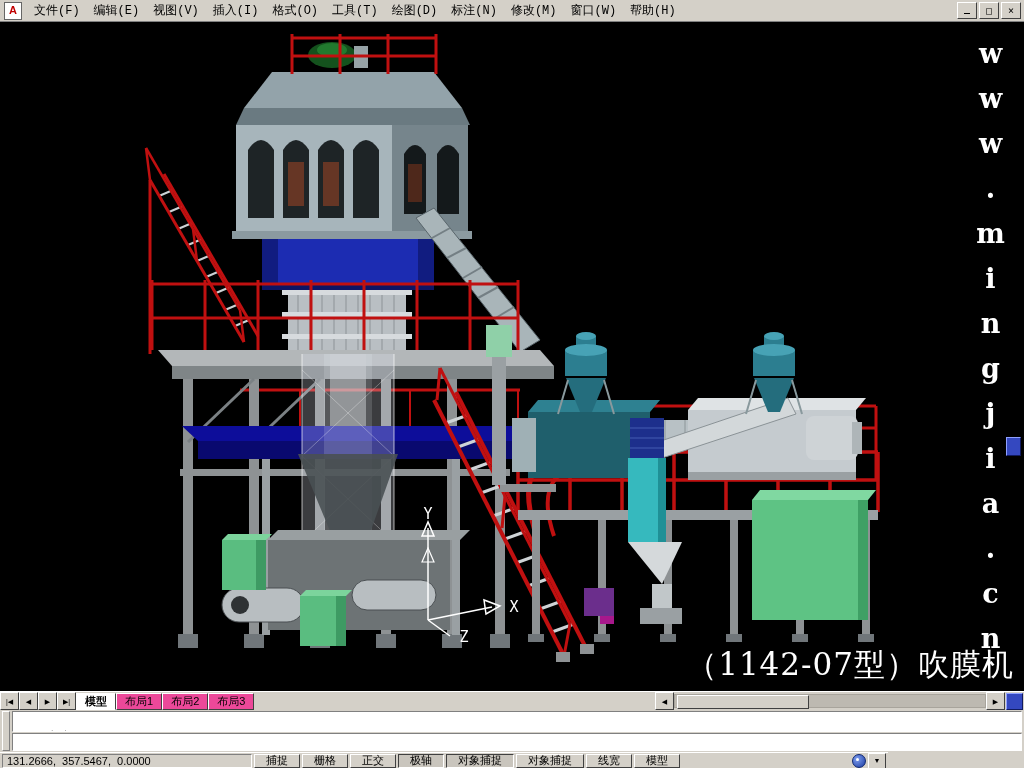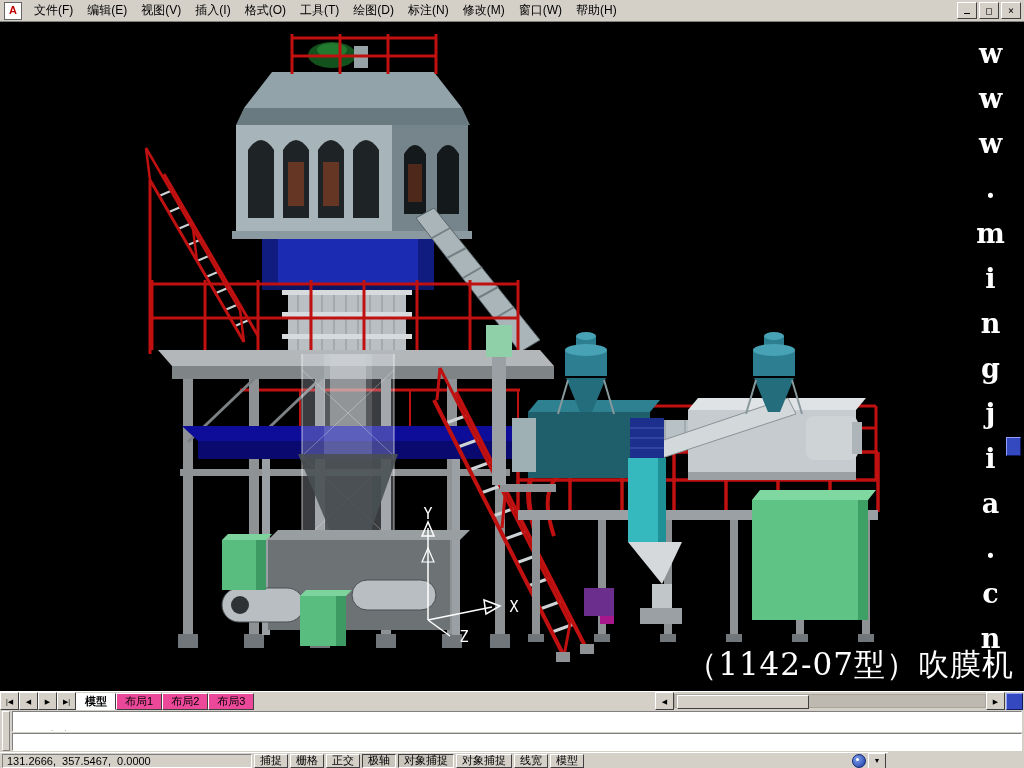--- a/index.html
+++ b/index.html
@@ -8,21 +8,21 @@
 
   
   .raised{border:1px solid;border-color:#fff #404040 #404040 #fff;background:#d4d0c8;}
 
   
   #menubar{position:absolute;top:0;left:0;width:1024px;height:22px;display:flex;align-items:center;
            background:#d4d0c8;border-bottom:1px solid #808080;box-sizing:border-box;}
   .app-icon{width:16px;height:16px;margin:0 5px 0 4px;background:#fff;border:1px solid #666;
             display:flex;align-items:center;justify-content:center;
             color:#c00000;font-weight:bold;font-size:11px;line-height:1;}
-  .menu-item{padding:3px 7px;white-space:nowrap;cursor:default;}
+  .menu-item{padding:3px 7px;white-space:nowrap;cursor:default;font-family:Liberation Mono, monospace;}
   #win-controls{margin-left:auto;display:flex;gap:2px;padding-right:3px;}
   .wbtn{width:18px;height:15px;display:flex;align-items:center;justify-content:center;
         font-family:"DejaVu Sans Mono",monospace;font-size:10px;line-height:1;cursor:default;}
   .wbtn.min span{position:relative;top:-3px;font-weight:bold;}
 
   
   #drawing-area{position:absolute;top:22px;left:0;width:1024px;height:670px;background:#000;
                 border-bottom:1px solid #fff;box-sizing:border-box;}
   #machine-svg{position:absolute;top:0;left:0;}
   #watermark{position:absolute;top:16px;right:18px;writing-mode:vertical-rl;text-orientation:upright;
@@ -57,21 +57,21 @@
            font-size:13px;padding:1px 4px;white-space:pre;overflow:hidden;}
   #cmd-history{flex:1;}
   #cmd-input{height:14px;}
 
   
   #statusbar{position:absolute;top:752px;left:0;width:888px;height:16px;background:#d4d0c8;
              border-top:1px solid #fff;display:flex;align-items:center;gap:2px;
              padding:0 2px;box-sizing:border-box;font-size:11px;}
   #coords{width:240px;height:12px;line-height:12px;padding:0 4px;white-space:pre;
           border:1px solid;border-color:#808080 #fff #fff #808080;background:#d4d0c8;}
-  .sb-btn{height:12px;line-height:11px;padding:0 5px;white-space:nowrap;cursor:default;
+  .sb-btn{height:12px;line-height:11px;padding:0 11px;white-space:nowrap;cursor:default;
           border:1px solid;border-color:#fff #404040 #404040 #fff;background:#d4d0c8;}
   .sb-btn.pressed{border-color:#404040 #fff #fff #404040;background:#c9c5bd;}
   #sb-spacer{flex:1;}
   #comm-icon{width:12px;height:12px;border-radius:50%;background:radial-gradient(circle at 4px 4px,#7f9ff0,#1a3aa0);
              border:1px solid #102870;position:relative;}
   #comm-icon i{position:absolute;left:3px;top:3px;width:3px;height:3px;background:#fff;border-radius:50%;}
   #sb-menu-btn{width:16px;height:14px;display:flex;align-items:center;justify-content:center;
                font-size:7px;cursor:default;}
 </style>
 </head>

